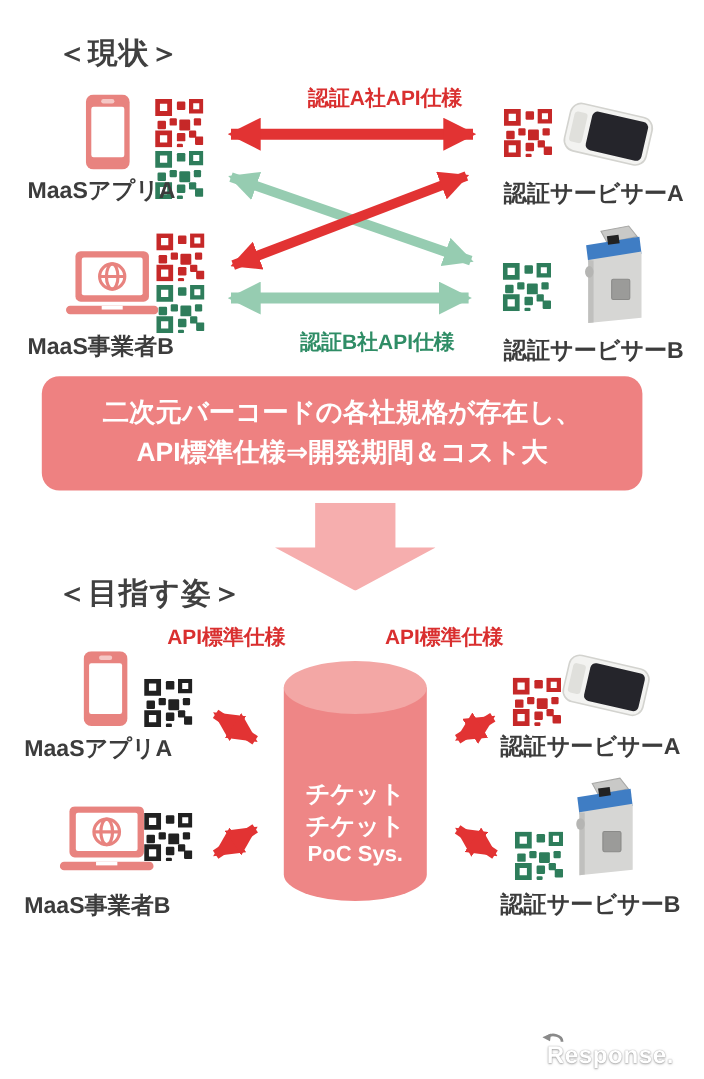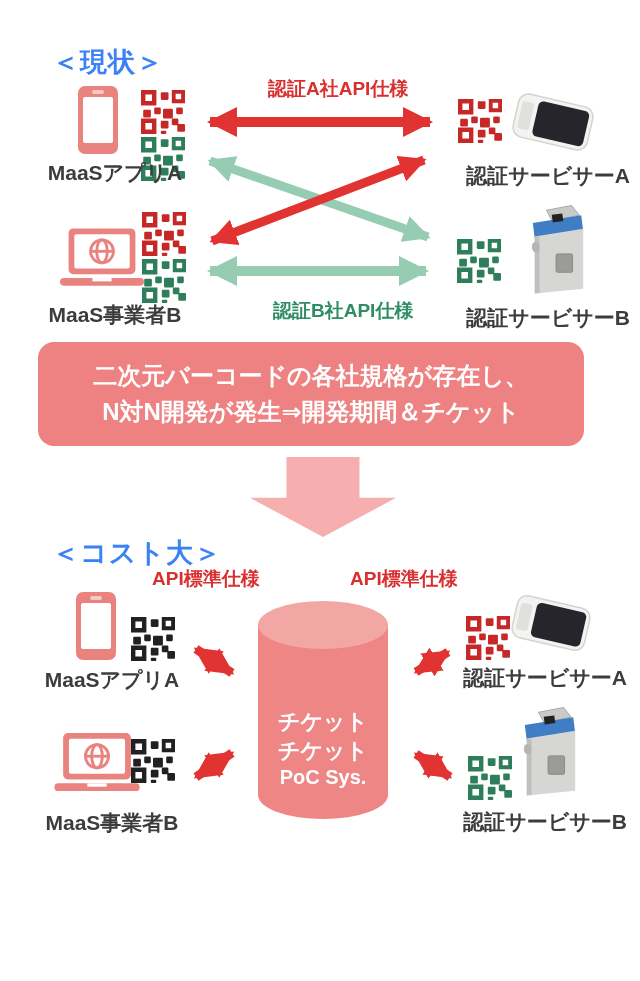--- a/index.html
+++ b/index.html
@@ -2,25 +2,25 @@
 <html><head>
 <meta charset="utf-8">
 <style>
   html,body{margin:0;padding:0;background:#ffffff;}
   #stage{
     position:relative; width:640px; height:981px; overflow:hidden;
     background:#ffffff;
     font-family:"Liberation Sans","DejaVu Sans",sans-serif;
   }
   .abs{position:absolute;}
-  .heading{font-size:27px;font-weight:bold;color:#3b82f6;letter-spacing:1px;z-index:8;margin-top:14px;}
+  .heading{font-size:27px;font-weight:bold;color:#404040;letter-spacing:1px;z-index:8;}
   .api-label{font-size:19px;font-weight:bold;z-index:8;white-space:nowrap;}
   .api-red{color:#d92f2f;}
   .api-green{color:#2f8d66;margin-left:32px;}
-  .entity-label{width:180px;text-align:center;font-size:21px;font-weight:600;color:#3c3c3c;z-index:8;white-space:nowrap;}
+  .entity-label{width:180px;text-align:left;font-size:21px;font-weight:600;color:#3c3c3c;z-index:8;white-space:nowrap;}
   .panel{
     left:38px;width:546px;height:104px;background:#ee8181;border-radius:16px;
     display:flex;flex-direction:column;align-items:center;justify-content:center;
     color:#ffffff;font-size:24px;font-weight:bold;line-height:1.52;text-align:center;z-index:6;
   }
   .qr{z-index:7;color:#c62828;}
   .qr-green{color:#2e7d5b;}
   .qr-black{color:#212121;}
   .device{z-index:7;color:#e8837f;}
   #arrow-layer{position:absolute;left:0;top:0;z-index:4;pointer-events:none;}
@@ -116,21 +116,21 @@
     <line x1="212" y1="241" x2="424" y2="160" stroke="#e23333" stroke-width="9" marker-start="url(#head-red)" marker-end="url(#head-red)"></line>
     <line x1="210" y1="271" x2="426" y2="271" stroke="#96ccb1" stroke-width="10" marker-start="url(#head-green)" marker-end="url(#head-green)"></line>
     <line x1="196" y1="649" x2="232" y2="673" stroke="#e23333" stroke-width="9" marker-start="url(#head-red)" marker-end="url(#head-red)"></line>
     <line x1="448" y1="652" x2="416" y2="672" stroke="#e23333" stroke-width="9" marker-start="url(#head-red)" marker-end="url(#head-red)"></line>
     <line x1="196" y1="777" x2="232" y2="753" stroke="#e23333" stroke-width="9" marker-start="url(#head-red)" marker-end="url(#head-red)"></line>
     <line x1="416" y1="754" x2="450" y2="777" stroke="#e23333" stroke-width="9" marker-start="url(#head-red)" marker-end="url(#head-red)"></line>
   </svg>
 
   <div class="abs heading" style="left:52px;top:30px;">＜現状＞</div>
 
-  <div class="abs api-label api-red" style="left:238px;top:76px;padding-left:30px;">認証A社API仕様</div>
+  <div class="abs api-label api-red" style="left:250px;top:76px;padding-left:30px;">認証A社API仕様</div>
 
   <svg class="abs device" style="left:78px;top:86px;color:#e8837f;" width="40" height="68">
       <use href="#sym-phone"></use>
     </svg>
   <svg class="abs qr" style="left:141px;top:90px;" width="44" height="44">
       <use href="#sym-qr"></use>
     </svg>
   <svg class="abs qr qr-green" style="left:141px;top:137px;" width="44" height="44">
       <use href="#sym-qr"></use>
     </svg>
@@ -160,26 +160,26 @@
     </svg>
   <svg class="abs device" style="left:527px;top:203px;" width="62" height="94">
       <use href="#sym-validator"></use>
     </svg>
   <div class="abs entity-label" style="left:458px;top:304px;">認証サービサーB</div>
 
   <div class="abs api-label api-green" style="left:241px;top:298px;">認証B社API仕様</div>
 
   <div class="abs panel" style="top:342px;">
     <div>二次元バーコードの各社規格が存在し、</div>
-    <div>N対N開発が発生⇒開発期間＆チケット</div>
+    <div>API標準仕様⇒開発期間＆コスト大</div>
   </div>
 
   <div class="abs" id="down-arrow"></div>
 
-  <div class="abs heading" style="left:52px;top:521px;">＜コスト大＞</div>
+  <div class="abs heading" style="left:52px;top:521px;">＜目指す姿＞</div>
 
   <div class="abs api-label api-red" style="left:152px;top:566px;">API標準仕様</div>
   <div class="abs api-label api-red" style="left:350px;top:566px;">API標準仕様</div>
 
   <svg class="abs device" style="left:76px;top:592px;" width="40" height="68">
       <use href="#sym-phone"></use>
     </svg>
   <svg class="abs qr qr-black" style="left:131px;top:617px;" width="44" height="44">
       <use href="#sym-qr"></use>
     </svg>
@@ -213,14 +213,21 @@
 
   <svg class="abs qr qr-green" style="left:468px;top:756px;" width="44" height="44">
       <use href="#sym-qr"></use>
     </svg>
   <svg class="abs device" style="left:519px;top:705px;" width="62" height="94">
       <use href="#sym-validator"></use>
     </svg>
   <div class="abs entity-label" style="left:455px;top:808px;">認証サービサーB</div>
 
 
+  <div class="abs" id="logo">
+    <svg class="swirl" width="20" height="12" viewBox="0 0 20 12">
+      <path d="M18,9 A8,6 0 0 0 4,5" fill="none" stroke="#8a8a8a" stroke-width="2.5"></path>
+      <polygon points="0,5 8,1.5 7,8.5" fill="#8a8a8a"></polygon>
+    </svg>
+    <span>Response.</span>
+  </div>
 
 </div>
 
 </body></html>

